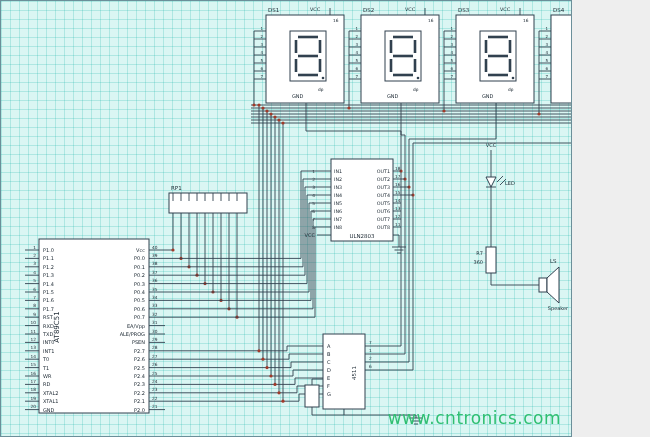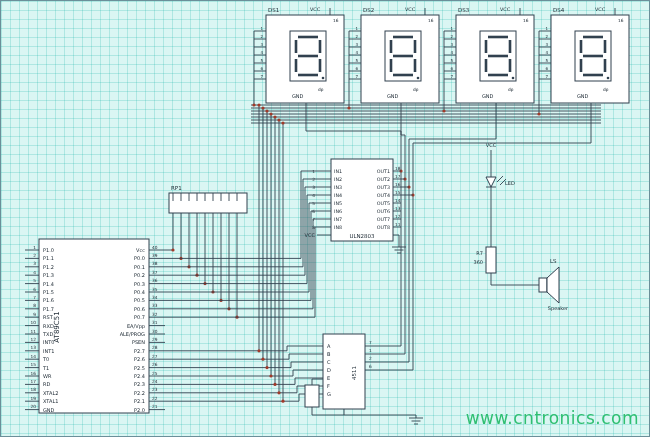--- a/index.html
+++ b/index.html
@@ -1,21 +1,21 @@
 <!DOCTYPE html>
 <html style="--bg: #daf6f3; --wire: #31414f; --text: #222e38; --dot: #a03a2a; --wm: #2fbf71;"><head>
 <meta charset="utf-8">
 <style>
   :root{
     --bg:#daf6f3; --grid:rgba(0,170,160,0.20); --wire:#31414f; --text:#222e38;
     --dot:#a03a2a; --wm:#2fbf71;
   }
   html,body{margin:0;padding:0;background:#eee;}
   .canvas{
-    position:relative;width:650px;height:437px;box-sizing:border-box;
+    position:relative;width:572px;height:437px;box-sizing:border-box;
     background-color:var(--bg);
     background-image:
       linear-gradient(var(--grid) 1px, transparent 1px),
       linear-gradient(90deg, var(--grid) 1px, transparent 1px);
     background-size:9px 9px;
     border:1px solid #6b8f9a;
     overflow:hidden;
     font-family:"DejaVu Sans", sans-serif;
   }
   svg{position:absolute;left:0;top:0;}

